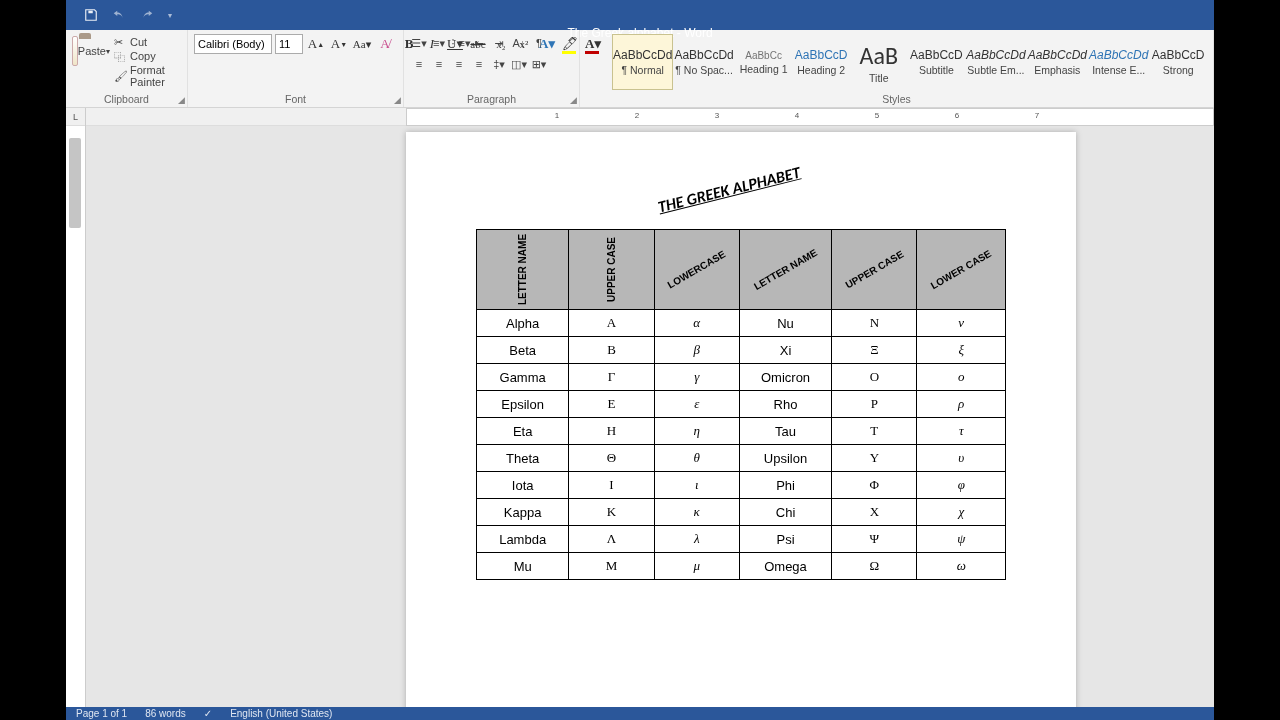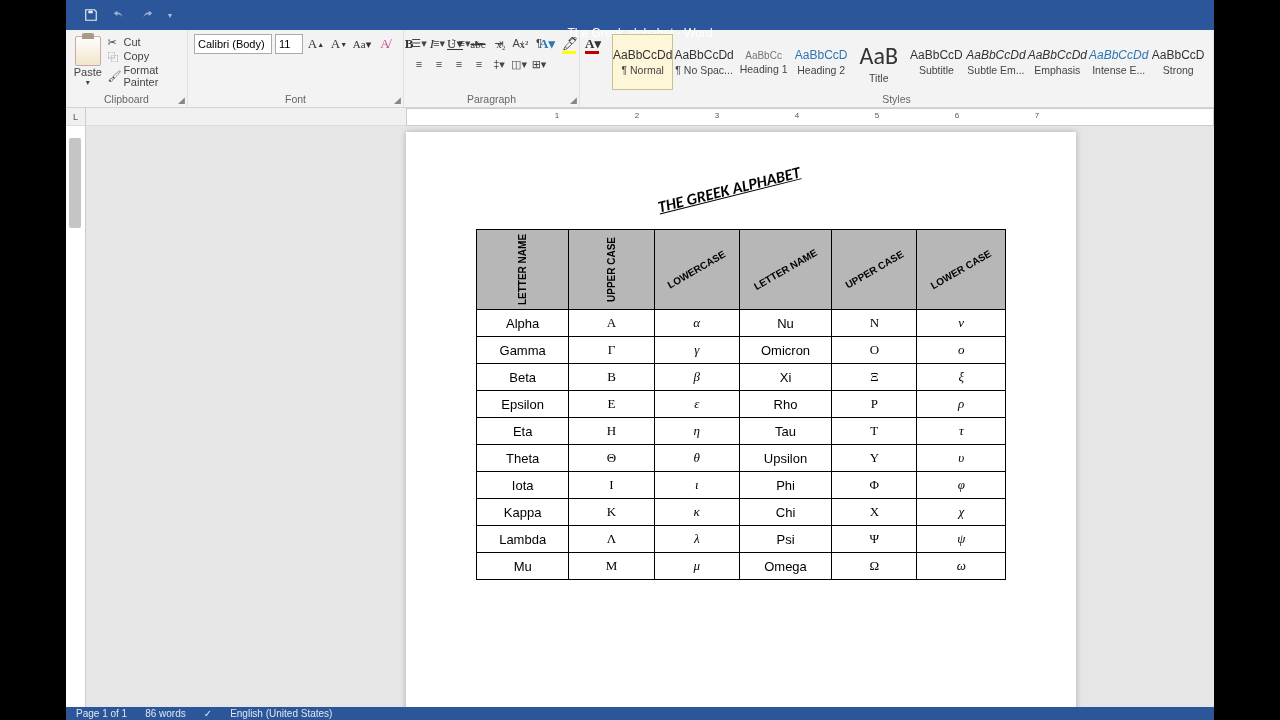--- a/index.html
+++ b/index.html
@@ -20,21 +20,21 @@
 .tell-me .bulb { width:12px; height:12px; border-radius:50%; border:1px solid #fff; display:inline-block; }
 
 
 .ribbon { height:78px; background:#f3f3f3; border-bottom:1px solid #d4d4d4; display:flex; font-size:11px; color:#444; }
 .group { border-right:1px solid #e1e1e1; display:flex; flex-direction:column; justify-content:space-between; padding:2px 6px 0; position:relative; }
 .group-label { text-align:center; font-size:10.5px; color:#666; padding:2px 0; }
 .group-label .dlaunch { position:absolute; right:2px; bottom:2px; font-size:9px; color:#888; }
 .group-body { flex:1; display:flex; align-items:flex-start; gap:4px; padding-top:2px; }
 
 
-.clip-paste { display:flex; flex-direction:column; align-items:center; width:38px; padding-top:2px;}
+.clip-paste { display:flex; align-items:center; width:38px; padding-top:2px;}
 .clip-paste .icon { width:26px; height:30px; background:linear-gradient(#fff,#f0e5c8); border:1px solid #caa; border-radius:2px; position:relative; }
 .clip-paste .icon::before { content:""; position:absolute; top:-4px; left:6px; width:12px; height:6px; background:#a98; border-radius:2px 2px 0 0; }
 .clip-small { display:flex; flex-direction:column; gap:2px; font-size:11px; color:#444; padding-top:2px;}
 .clip-small div { display:flex; align-items:center; gap:4px; }
 .mini-ic { width:12px; height:12px; display:inline-block; }
 
 
 .font-row { display:flex; align-items:center; gap:3px; }
 .font-name { width:78px; height:20px; border:1px solid #ababab; background:#fff; font-size:11px; padding:1px 3px; }
 .font-size { width:28px; height:20px; border:1px solid #ababab; background:#fff; font-size:11px; padding:1px 3px; }
@@ -276,36 +276,36 @@
         <tbody id="tbody">
             <tr>
               <td>Alpha</td>
               <td class="up">Α</td>
               <td class="sym">α</td>
               <td>Nu</td>
               <td class="up">Ν</td>
               <td class="sym">ν</td>
             </tr>
             <tr>
+              <td>Beta</td>
+              <td class="up">Β</td>
+              <td class="sym">β</td>
+              <td>Xi</td>
+              <td class="up">Ξ</td>
+              <td class="sym">ξ</td>
+            </tr>
+            <tr>
               <td>Gamma</td>
               <td class="up">Γ</td>
               <td class="sym">γ</td>
               <td>Omicron</td>
               <td class="up">Ο</td>
               <td class="sym">ο</td>
             </tr>
             <tr>
-              <td>Beta</td>
-              <td class="up">Β</td>
-              <td class="sym">β</td>
-              <td>Xi</td>
-              <td class="up">Ξ</td>
-              <td class="sym">ξ</td>
-            </tr>
-            <tr>
               <td>Epsilon</td>
               <td class="up">Ε</td>
               <td class="sym">ε</td>
               <td>Rho</td>
               <td class="up">Ρ</td>
               <td class="sym">ρ</td>
             </tr>
             <tr>
               <td>Eta</td>
               <td class="up">Η</td>

